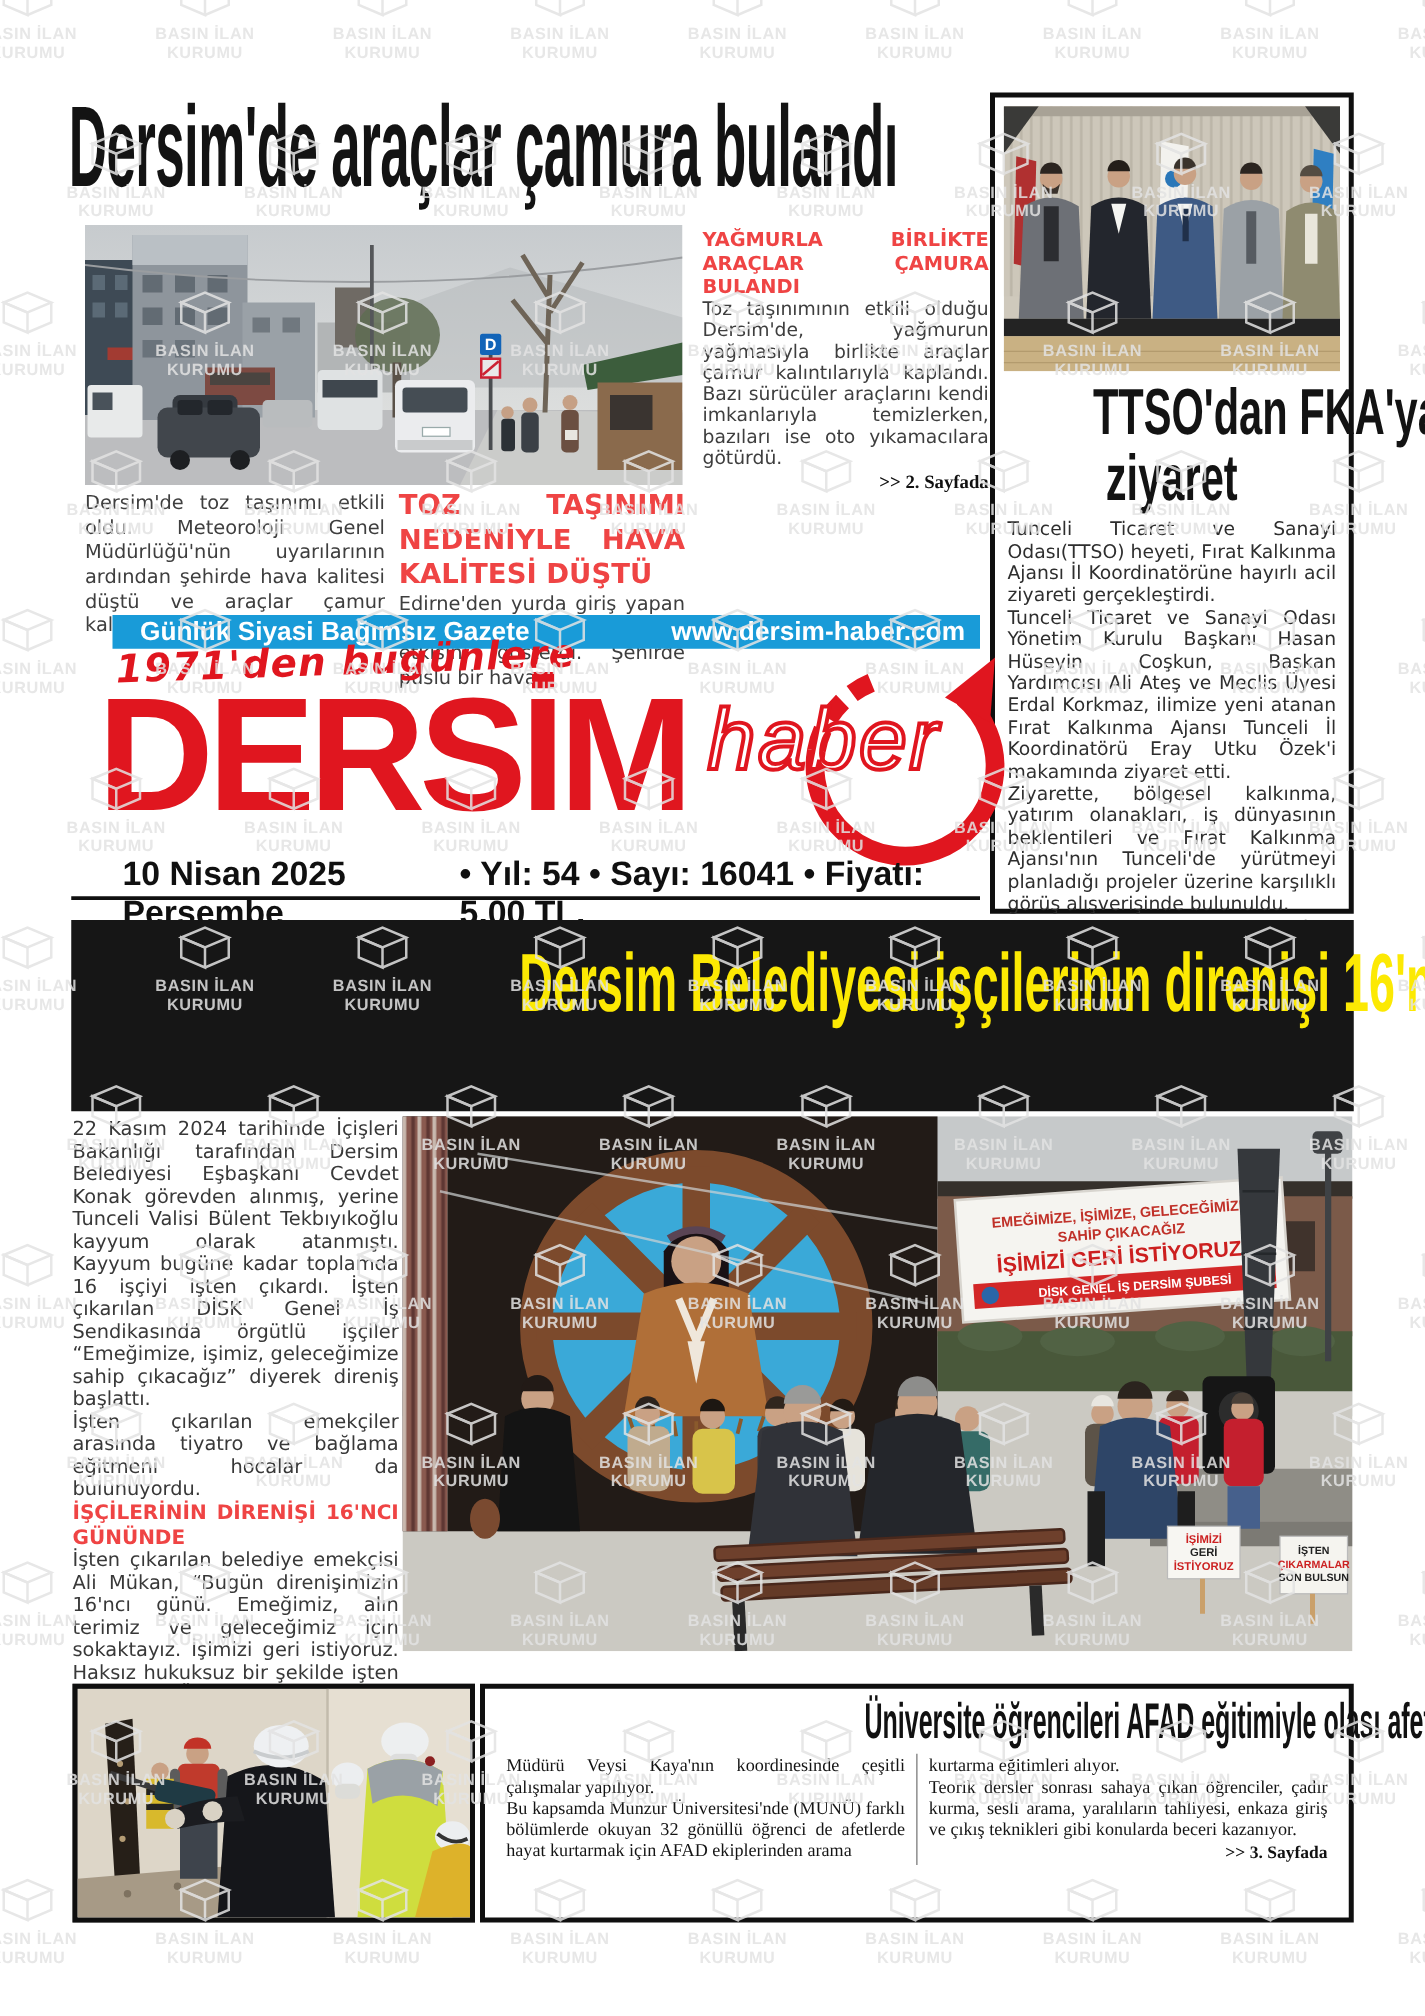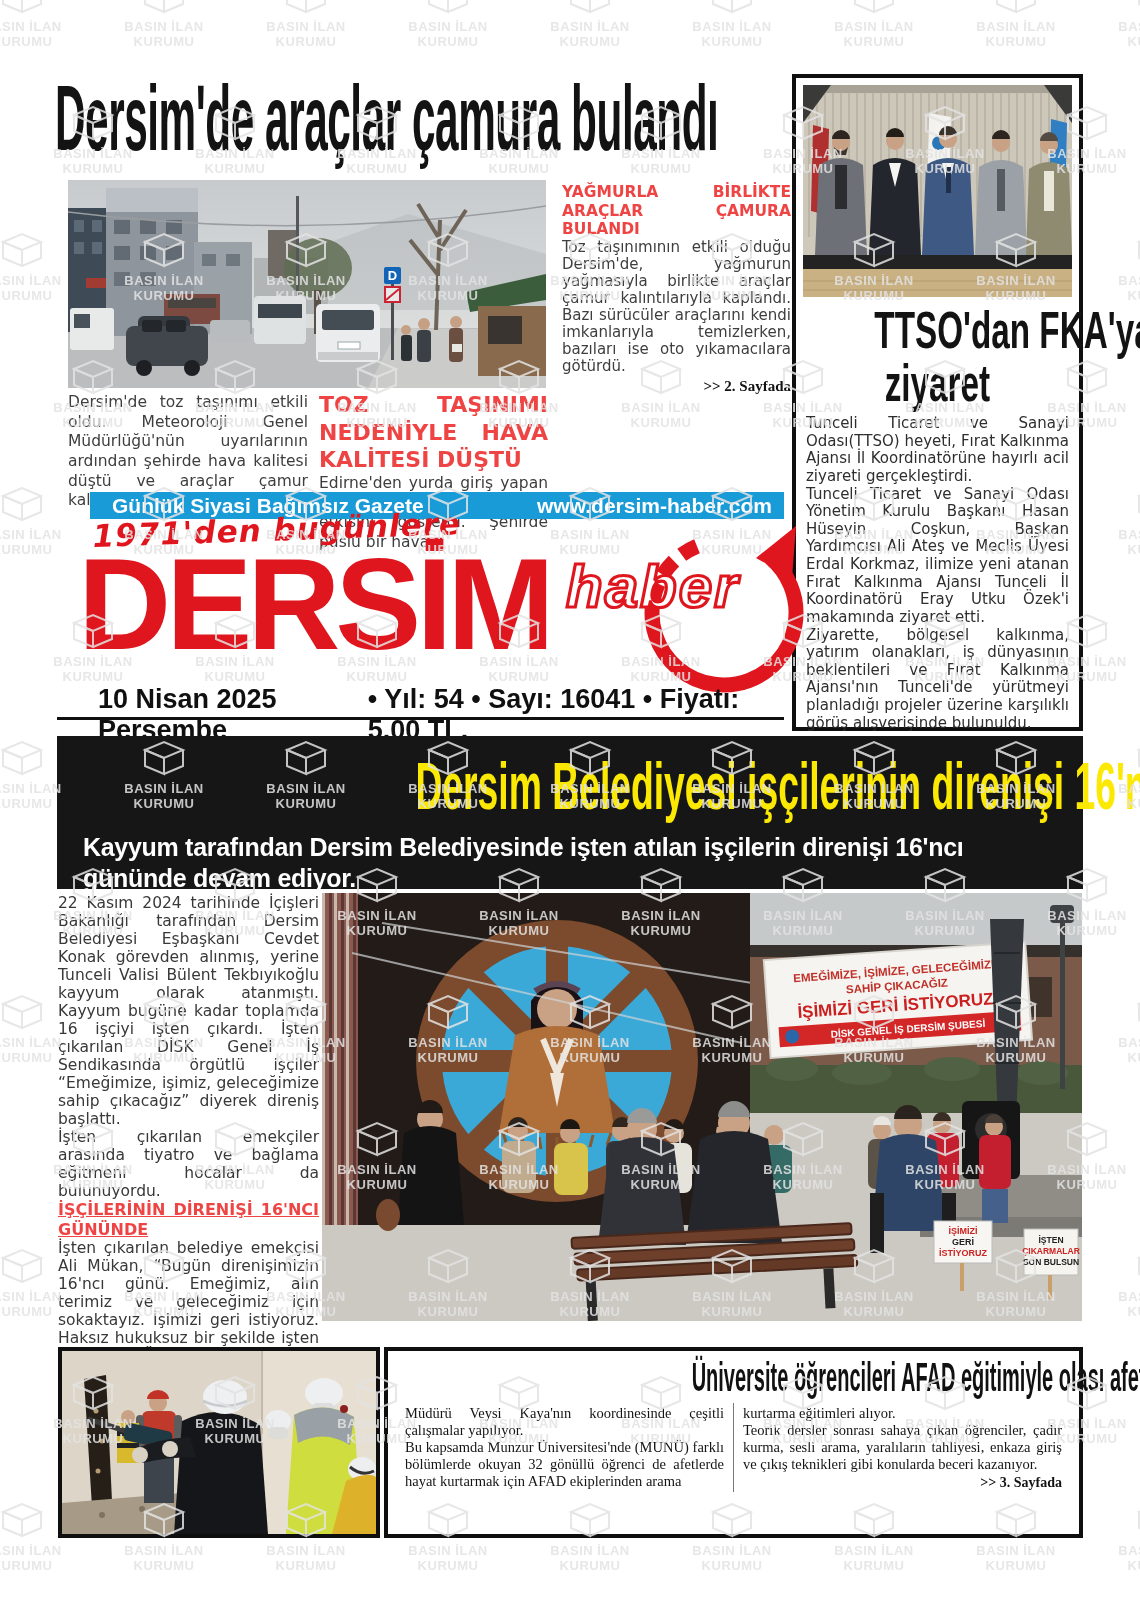--- a/index.html
+++ b/index.html
@@ -20,21 +20,21 @@
   .cont{display:block;text-align:right;font-family:"Liberation Serif",serif;font-weight:bold;font-size:15px;color:#111;margin-top:2px;}
   p{margin:0;}
   
   .right-box{left:792px;top:74px;width:291px;height:657px;border:4px solid #0f0f0f;background:#fff;box-sizing:border-box;}
   .right-body{margin:5px 10px 0;font-size:15px;line-height:1.175;text-align:justify;color:#2e2e2e;}
   
   .blue-bar{left:90px;top:492px;width:694px;height:27px;background:#199bd8;color:#fff;display:flex;justify-content:space-between;align-items:center;padding:0 12px 0 22px;box-sizing:border-box;font-family:"Liberation Sans",sans-serif;font-weight:bold;font-size:21px;}
   .logo-script{left:92px;top:518px;color:#e0161f;font-family:"DejaVu Sans",sans-serif;font-style:italic;font-weight:bold;font-size:31px;transform:rotate(-2deg);transform-origin:left top;letter-spacing:1px;}
   .logo-main{left:78px;top:540px;color:#e0161f;font-family:"Liberation Sans",sans-serif;font-weight:bold;font-size:129px;line-height:1;letter-spacing:-5px;}
   .logo-haber-wrap{left:566px;top:518px;width:240px;height:176px;}
-  .logo-haber{position:absolute;left:0;top:34px;font-family:"Liberation Sans",sans-serif;font-weight:bold;font-style:italic;font-size:60px;letter-spacing:2px;color:#fff;-webkit-text-stroke:3.2px #e0161f;}
+  .logo-haber{position:absolute;left:0;top:34px;font-family:"Liberation Sans",sans-serif;font-weight:normal;font-style:italic;font-size:69px;letter-spacing:2px;color:#fff;-webkit-text-stroke:3.2px #e0161f;}
   .dateline{left:98px;top:684px;width:680px;display:flex;justify-content:space-between;font-family:"Liberation Sans",sans-serif;font-weight:bold;font-size:27px;color:#101010;}
   .mast-rule{left:57px;top:717px;width:727px;height:3px;background:#101010;}
   
   .banner{left:57px;top:736px;width:1026px;height:153px;background:#161616;box-sizing:border-box;}
   .banner-sub{margin:8px 26px 0;color:#fff;font-family:"Liberation Sans",sans-serif;font-weight:bold;font-size:25px;line-height:1.24;letter-spacing:-.3px;}
   
   .strike-col{left:58px;top:895px;width:261px;font-size:15.5px;line-height:1.16;text-align:justify;color:#383838;}
   
   .afad-photo-box{left:58px;top:1347px;width:322px;height:191px;border:4px solid #0f0f0f;box-sizing:border-box;background:#777;}
   .afad-box{left:384px;top:1347px;width:699px;height:191px;border:4px solid #0f0f0f;box-sizing:border-box;background:#fff;}
@@ -229,27 +229,26 @@
   <div class="abs dateline">
     <span>10 Nisan 2025 Perşembe</span>
     <span>• Yıl: 54 • Sayı: 16041 • Fiyatı: 5.00 TL.</span>
   </div>
   <div class="abs mast-rule"></div>
 
   <div class="abs banner">
     <div class="center" style="padding-top:12px;">
       <span class="cond h-banner">Dersim Belediyesi işçilerinin direnişi 16'ncı gününde</span>
     </div>
-    <div class="banner-sub">Kayyum tarafından Dersim Belediyesinde işten atılan işçilerin direnişi 16'ncı gününde devam ediyor.</div>
   </div>
 
   <div class="abs strike-col">
     <p>22 Kasım 2024 tarihinde İçişleri Bakanlığı tarafından Dersim Belediyesi Eşbaşkanı Cevdet Konak görevden alınmış, yerine Tunceli Valisi Bülent Tekbıyıkoğlu kayyum olarak atanmıştı. Kayyum bugüne kadar toplamda 16 işçiyi işten çıkardı. İşten çıkarılan DİSK Genel İş Sendikasında örgütlü işçiler “Emeğimize, işimiz, geleceğimize sahip çıkacağız” diyerek direniş başlattı.</p>
     <p>İşten çıkarılan emekçiler arasında tiyatro ve bağlama eğitmeni hocalar da bulunuyordu.</p>
-    <p class="subhead" style="font-size:16px;line-height:1.25;text-decoration:underline;">İŞÇİLERİNİN DİRENİŞİ 16'NCI GÜNÜNDE</p>
+    <p class="subhead" style="font-size:16px;line-height:1.25;">İŞÇİLERİNİN DİRENİŞİ 16'NCI GÜNÜNDE</p>
     <p>İşten çıkarılan belediye emekçisi Ali Mükan, “Bugün direnişimizin 16'ncı günü. Emeğimiz, alın terimiz ve geleceğimiz için sokaktayız. İşimizi geri istiyoruz. Haksız hukuksuz bir şekilde işten çıkarıldık. Ülkenin her tarafında insanlar haksızlığa uğruyor.</p>
     <span class="cont">&gt;&gt; 2. Sayfada</span>
   </div>
 
   <svg class="abs photo" style="left:322px;top:893px;" width="760" height="428" viewBox="0 0 760 428">
     <defs>
       <pattern id="curtain" width="12" height="12" patternUnits="userSpaceOnUse">
         <rect width="12" height="12" fill="#8a5a50"></rect>
           <rect x="0" width="3" height="12" fill="#c8b8ae"></rect>
           <rect x="7" width="3" height="12" fill="#5e3733"></rect>

